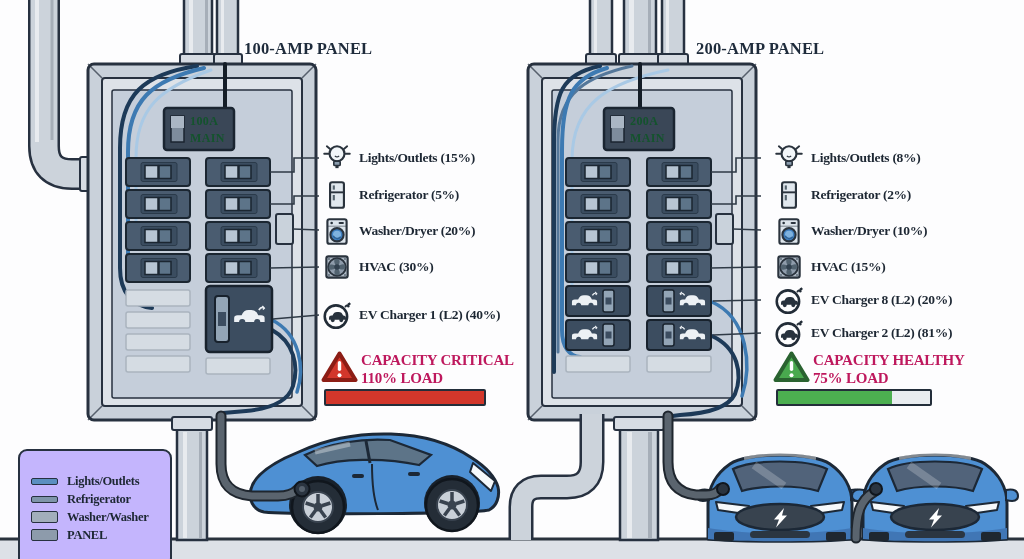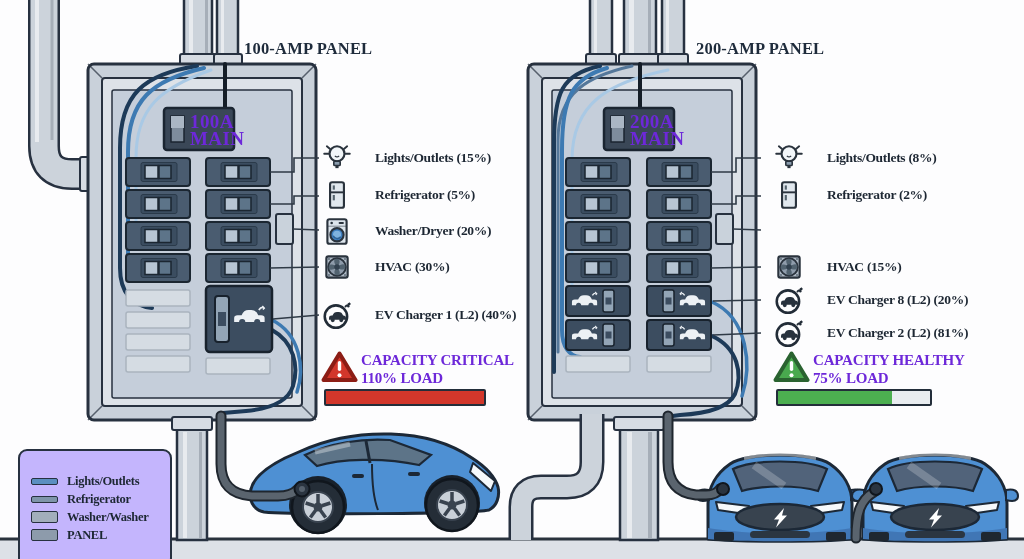--- a/index.html
+++ b/index.html
@@ -1,24 +1,24 @@
 <!DOCTYPE html>
 <html><head>
 <meta charset="utf-8">
 <style>
   html,body{margin:0;padding:0;background:#fff;}
   #canvas{position:relative;width:1024px;height:559px;background:#fdfdfe;overflow:hidden;
           font-family:Liberation Serif, serif;}
   .abs{position:absolute;}
   .panel-title{position:absolute;font-size:16.5px;font-weight:bold;color:#1e2b3b;letter-spacing:.2px;white-space:nowrap;}
-  .main-label{position:absolute;color:#6d28d9;font-weight:bold;font-size:19px;line-height:17px;letter-spacing:.4px;}
+  .main-label{position:absolute;color:#14532d;font-weight:bold;font-size:12px;line-height:17px;letter-spacing:.4px;}
   .load-row{position:absolute;display:flex;align-items:center;height:32px;}
   .load-icon{width:34px;height:32px;flex:0 0 34px;}
-  .load-label{font-size:13.5px;font-weight:bold;color:#1d2733;letter-spacing:-.3px;white-space:nowrap;margin-left:21px;}
-  .status-text{position:absolute;font-size:15px;font-weight:bold;color:#6d28d9;line-height:18px;letter-spacing:-.2px;white-space:nowrap;}
+  .load-label{font-size:13.5px;font-weight:bold;color:#1d2733;letter-spacing:-.3px;white-space:nowrap;margin-left:5px;}
+  .status-text{position:absolute;font-size:15px;font-weight:bold;color:#be185d;line-height:18px;letter-spacing:-.2px;white-space:nowrap;}
   .bar{position:absolute;height:13px;border:2.5px solid #232e3a;border-radius:2px;background:#e9edf0;overflow:hidden;}
   .bar-fill{height:100%;width:0;}
   .legend{position:absolute;left:18px;top:449px;width:154px;background:#c4b5fd;border:2.5px solid #273140;border-radius:9px;padding:20px 11px;box-sizing:border-box;}
   .legend-row{display:flex;align-items:center;height:16px;margin:2px 0;}
   .swatch{width:27px;border:1.5px solid #273140;border-radius:2px;margin-right:9px;flex:0 0 27px;box-sizing:border-box;background:#999;}
   .swatch.thin{height:7px;}
   .swatch.thick{height:12px;}
   .legend-label{font-size:12.5px;font-weight:bold;color:#1d2733;letter-spacing:-.3px;white-space:nowrap;}
 </style>
 </head>
@@ -360,20 +360,26 @@
   <svg class="load-icon" viewBox="0 0 30 30">
         <use href="#ic-bulb"></use>
       </svg>
   <span class="load-label">Lights/Outlets (8%)</span>
 </div>
 <div class="load-row" style="left:772px;top:179px">
   <svg class="load-icon" viewBox="0 0 30 30">
         <use href="#ic-fridge"></use>
       </svg>
   <span class="load-label">Refrigerator (2%)</span>
+</div>
+<div class="load-row" style="left:772px;top:215px">
+  <svg class="load-icon" viewBox="0 0 30 30">
+        <use href="#ic-washer"></use>
+      </svg>
+  <span class="load-label">Washer/Dryer (10%)</span>
 </div>
 <div class="load-row" style="left:772px;top:251px">
   <svg class="load-icon" viewBox="0 0 30 30">
         <use href="#ic-hvac"></use>
       </svg>
   <span class="load-label">HVAC (15%)</span>
 </div>
 <div class="load-row" style="left:772px;top:284px">
   <svg class="load-icon" viewBox="0 0 30 30">
         <use href="#ic-ev"></use>

